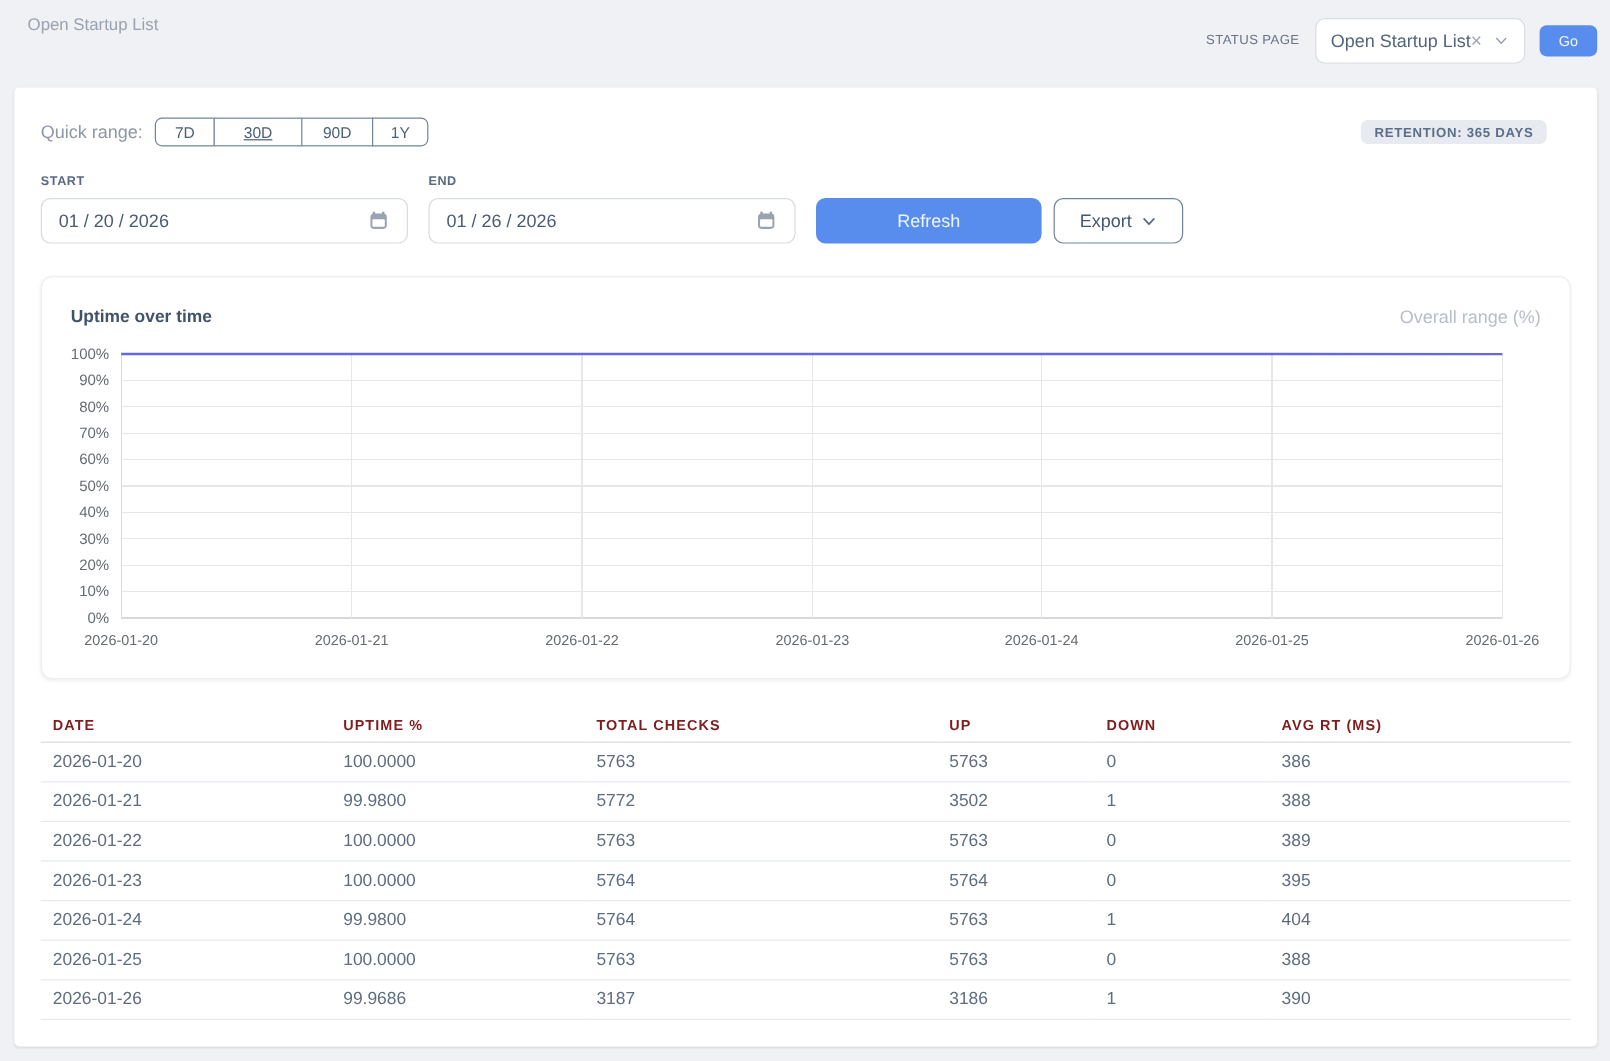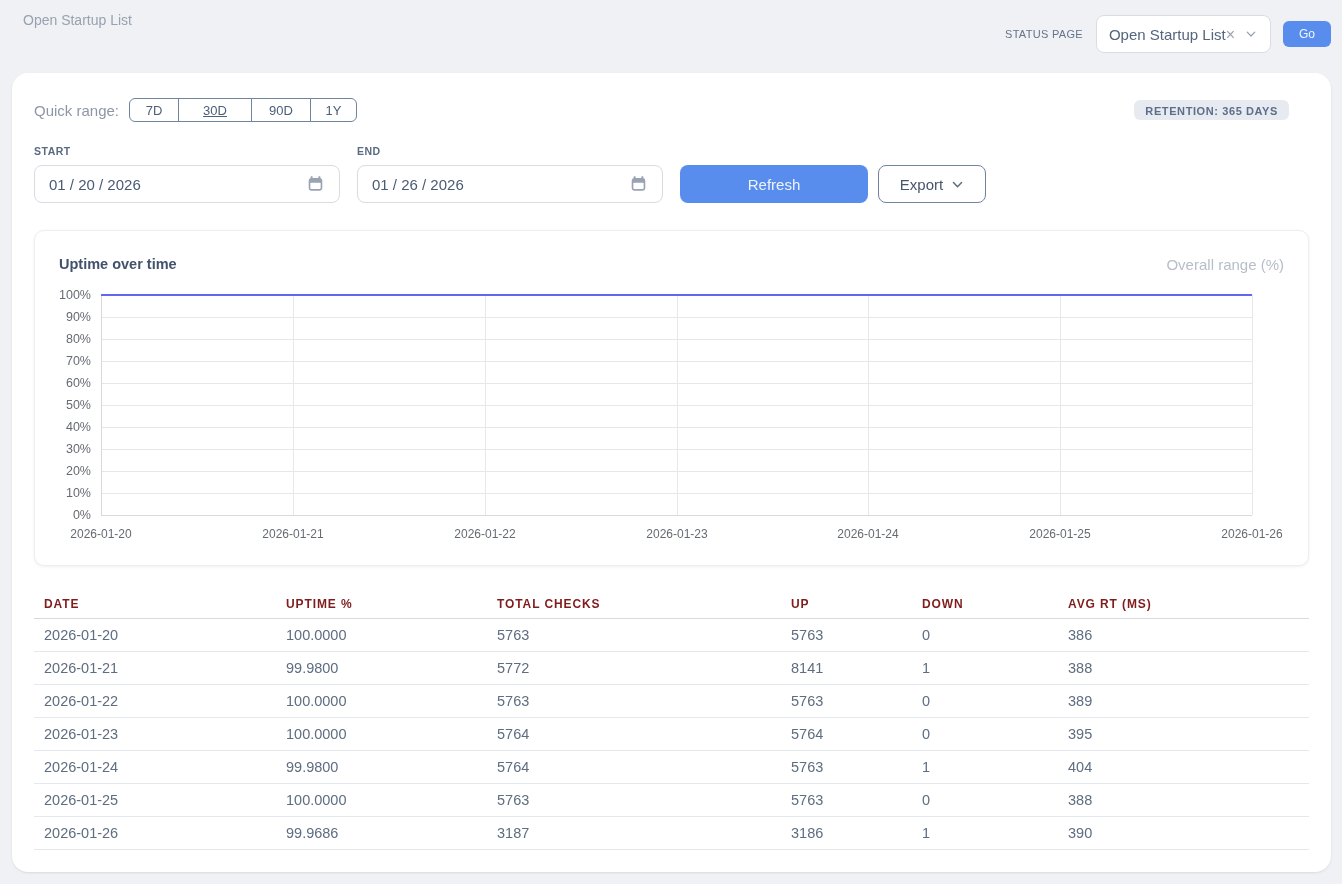--- a/index.html
+++ b/index.html
@@ -18,21 +18,21 @@
   .page-subtitle { font-size:14px; color:#98a2b0; margin-top:4px; }
   .header-right { display:flex; align-items:center; margin-top:7px; height:38px; }
   .sp-label { font-size:11px; color:#66738a; letter-spacing:0.3px; margin-right:13px; }
   .sp-select { display:flex; align-items:center; background:#fff; border:1px solid #d8dce3; border-radius:8px; height:38px; padding:0 13px 0 12px; cursor:pointer; }
   .sp-select-text { font-size:15px; color:#54657d; }
   .sp-clear { font-size:16px; color:#9aa3b0; line-height:1; cursor:pointer; position:relative; top:1px; }
   .sp-chevron { margin-left:10px; display:flex; }
   .go-btn { margin-left:12px; background:#588ded; color:#f2f6fd; font-size:12px; border:none; border-radius:6px; height:26px; padding:0 16px; display:flex; align-items:center; cursor:pointer; font-family:inherit; }
   
   .card {
-    background:#fff; border-radius:16px; margin:0 11px 0 12px;
+    background:#fff; border-radius:4px; margin:0 11px 0 12px;
     box-shadow:0 1px 2px rgba(24,39,75,.05), 0 1px 3px rgba(24,39,75,.06);
     padding:25px 22px 22px 22px;
   }
   
   .row1 { display:flex; align-items:center; justify-content:space-between; height:24px; }
   .row1-left { display:flex; align-items:center; }
   .qr-label { font-size:15px; color:#8d97a6; margin-right:10px; }
   .seg { display:flex; }
   .seg button {
     background:#fff; border:1px solid #71849f; color:#4c6078; font-size:13px;
@@ -222,21 +222,21 @@
           <td>100.0000</td>
           <td>5763</td>
           <td>5763</td>
           <td>0</td>
           <td>386</td>
         </tr>
         <tr>
           <td>2026-01-21</td>
           <td>99.9800</td>
           <td>5772</td>
-          <td>8141</td>
+          <td>3502</td>
           <td>1</td>
           <td>388</td>
         </tr>
         <tr>
           <td>2026-01-22</td>
           <td>100.0000</td>
           <td>5763</td>
           <td>5763</td>
           <td>0</td>
           <td>389</td>

